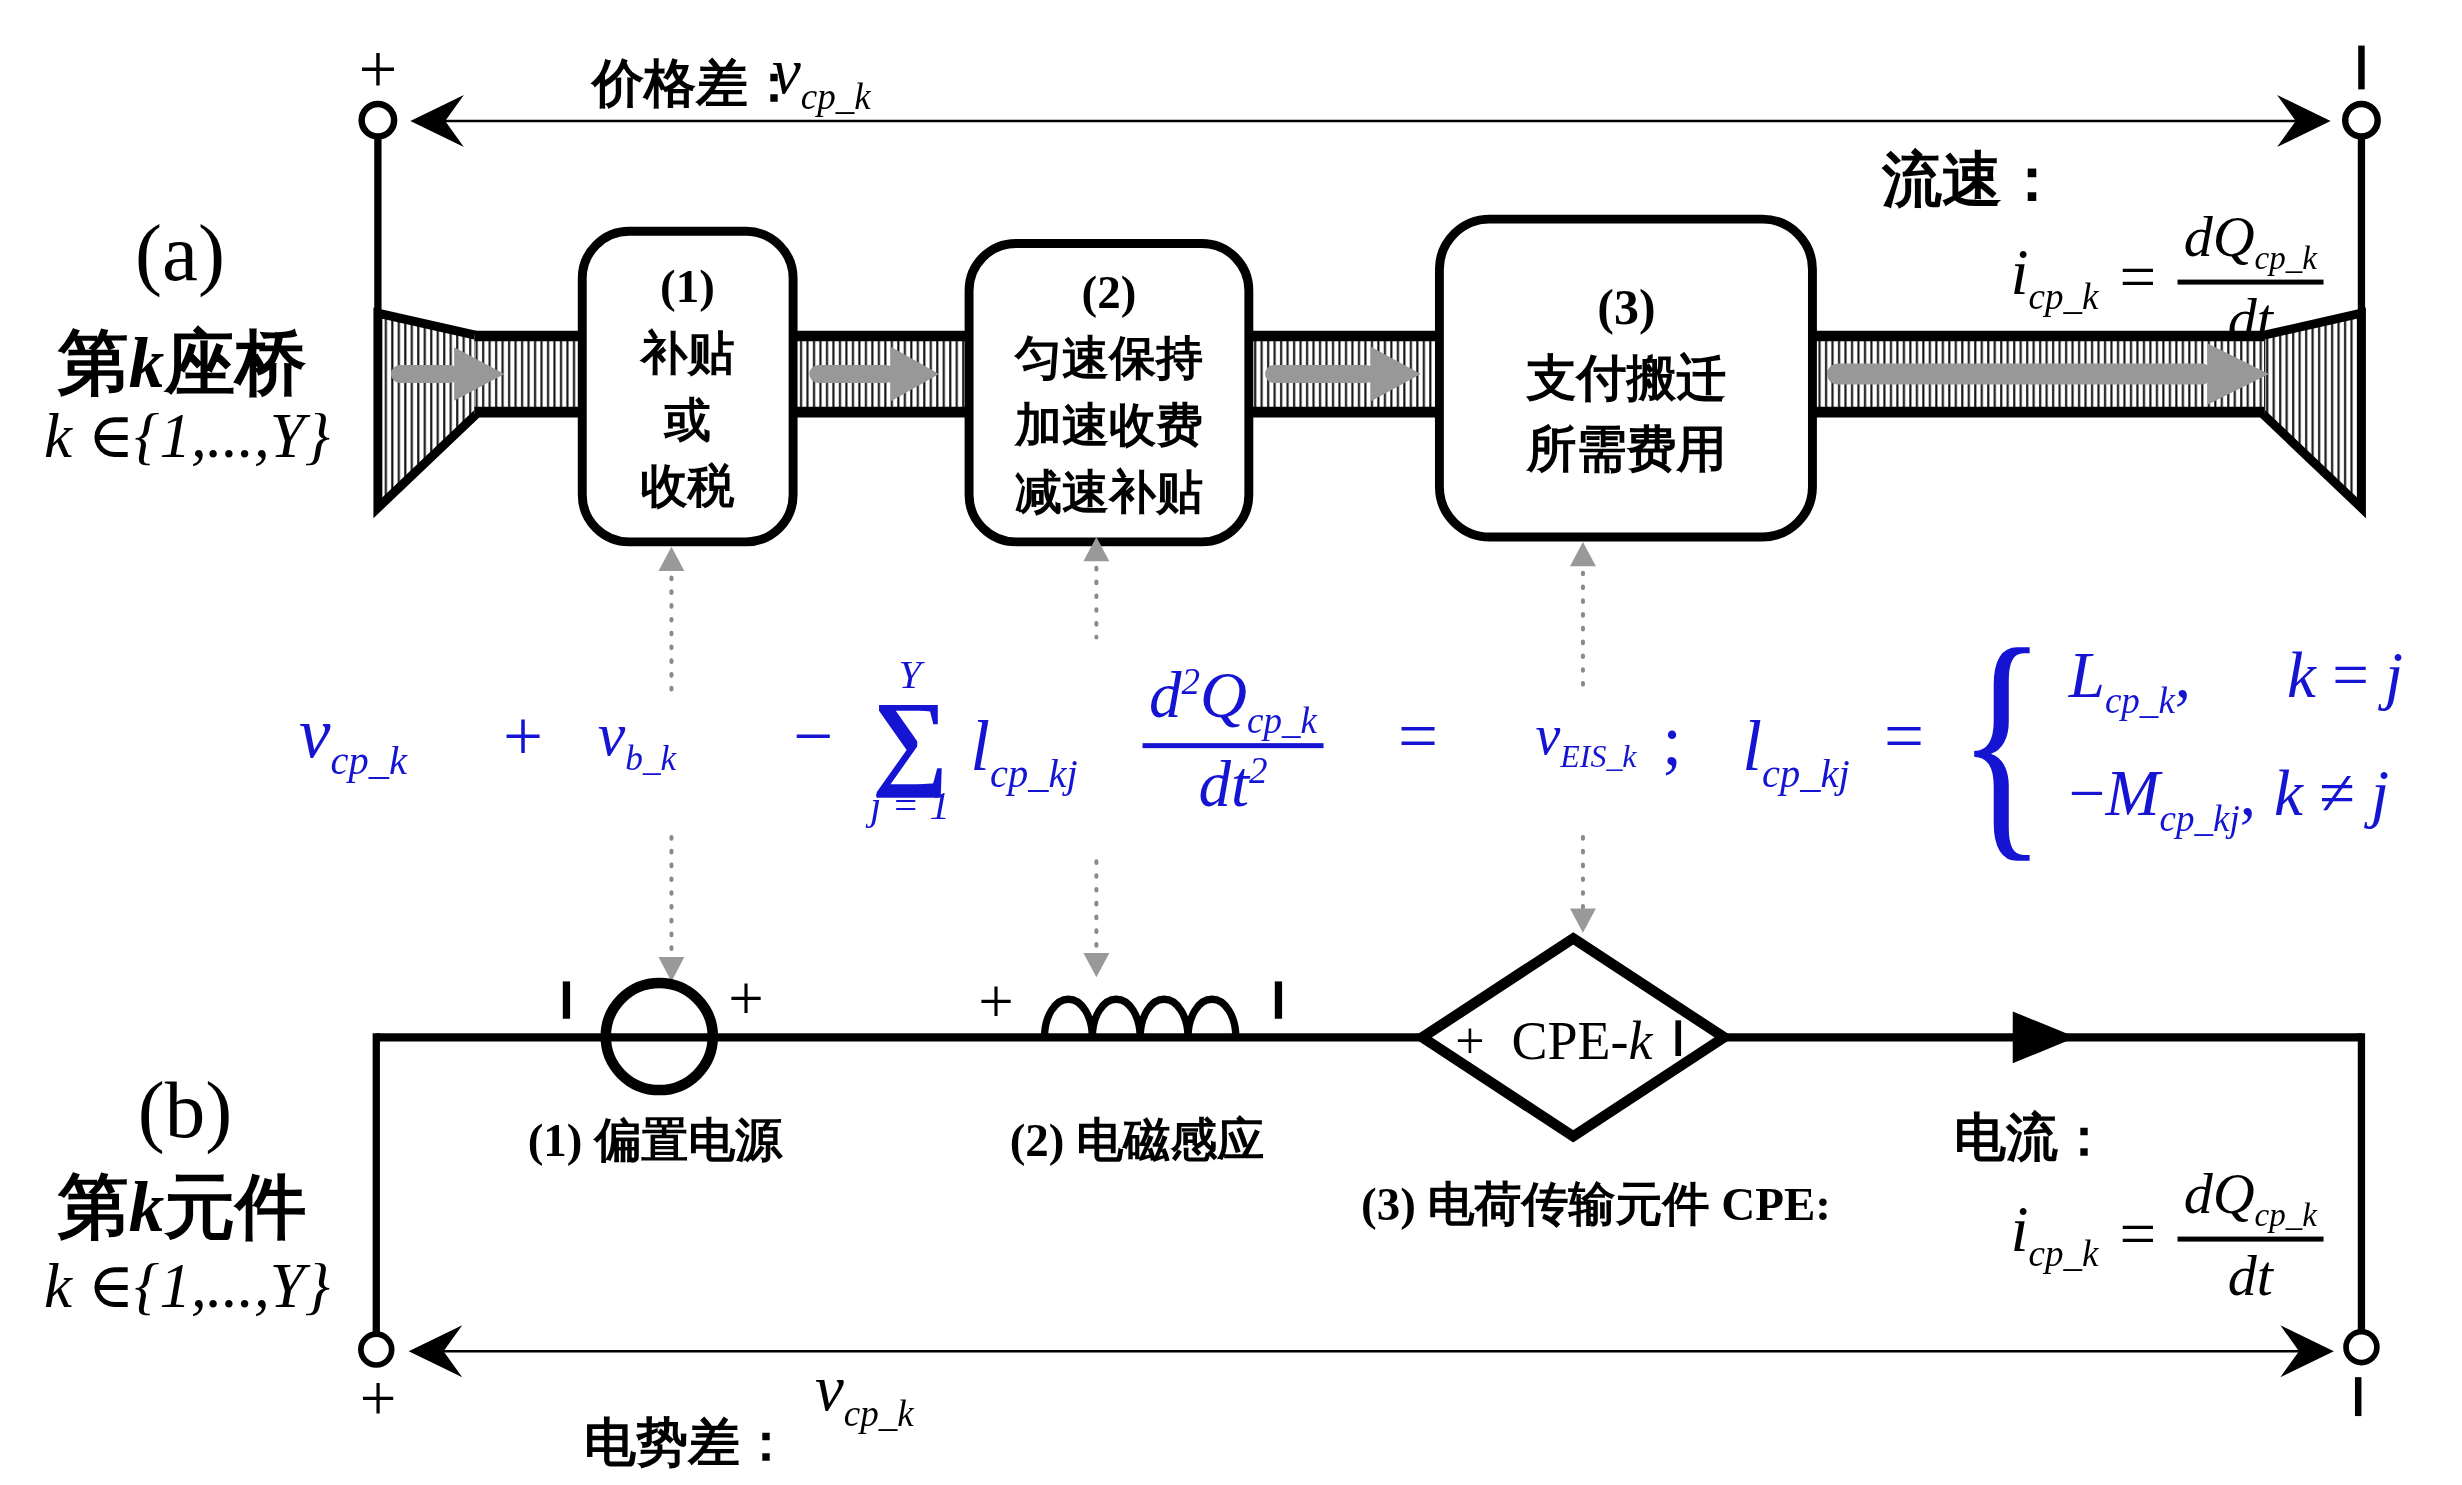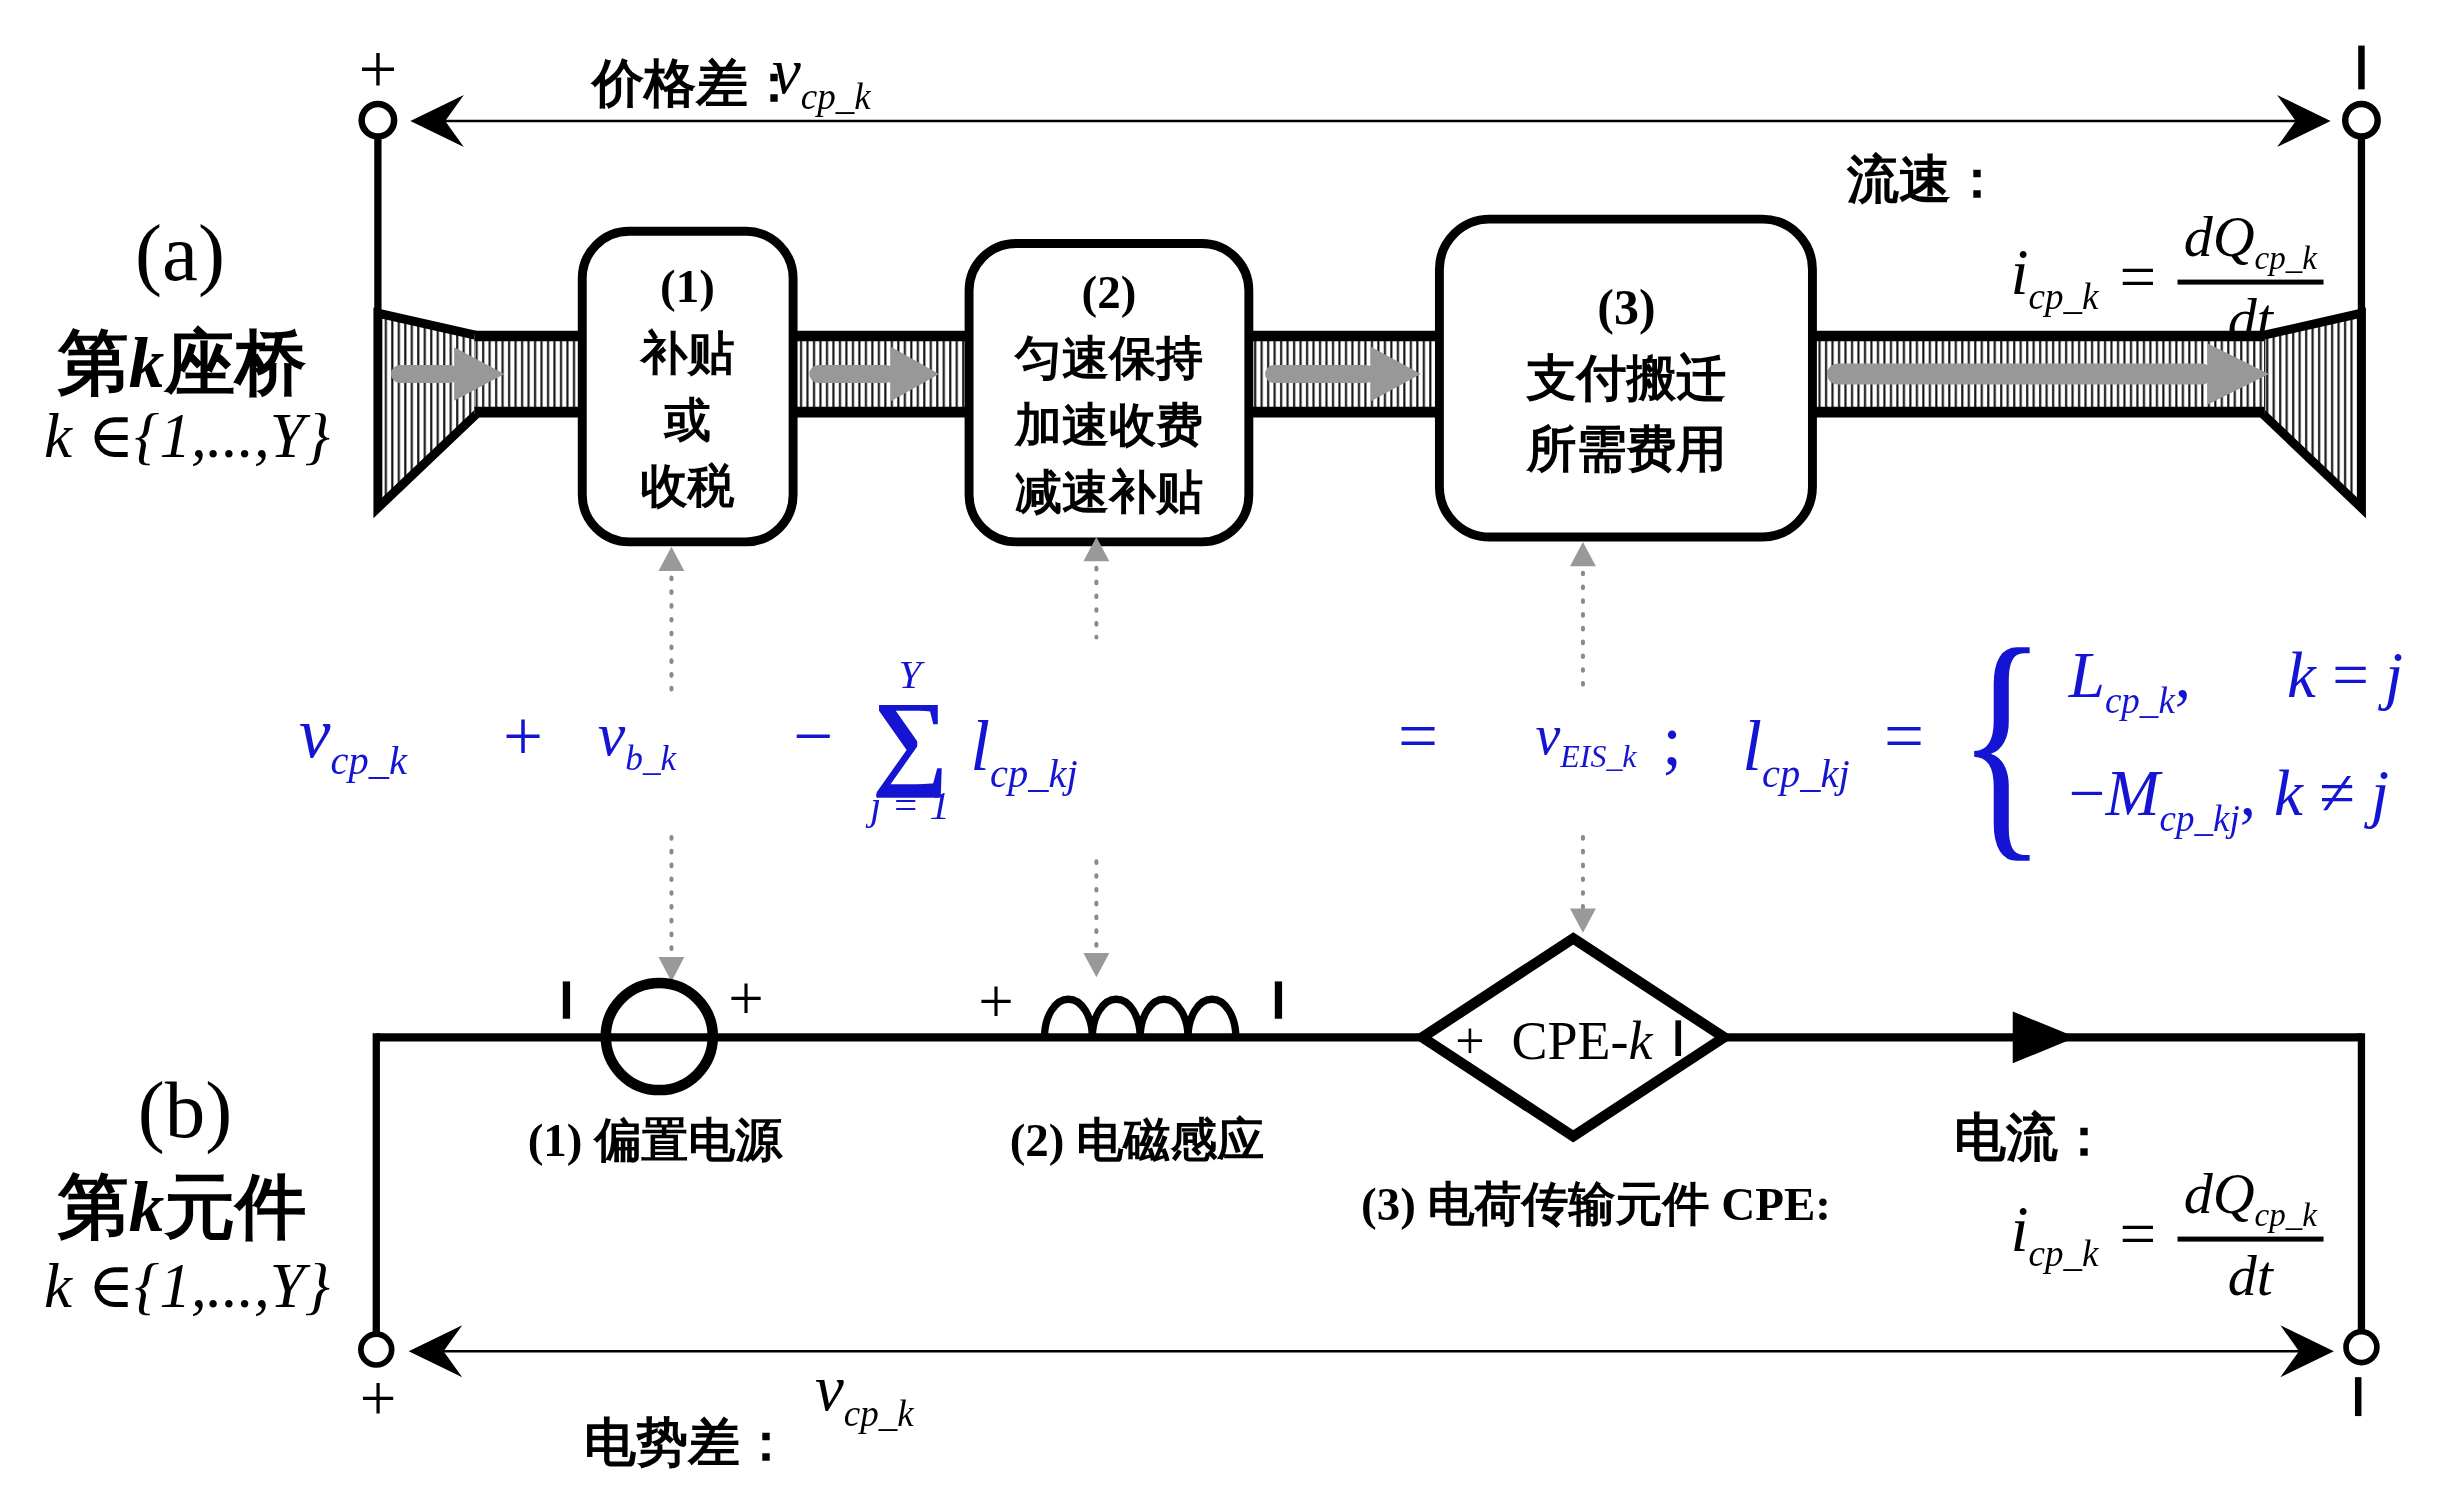--- a/index.html
+++ b/index.html
@@ -127,21 +127,21 @@
   </svg>
 
   <div class="t ctr" style="left:378px;top:70px;font-size:69px;">+</div>
   <div class="t ctr b" style="left:696px;top:84px;font-size:52px;">价格差：</div>
   <div class="t" style="left:772px;top:39px;font-size:65px;"><span class="it">v</span><span class="sub">cp_k</span></div>
 
   <div class="t ctr" style="left:180px;top:253px;font-size:81px;">(a)</div>
   <div class="t ctr b" style="left:182px;top:363px;font-size:71px;"><span>第</span><span class="it">k</span><span>座桥</span></div>
   <div class="t ctr it" style="left:187px;top:436px;font-size:63px;">k ∈{1,...,Y}</div>
 
-  <div class="t ctr b" style="left:1925px;top:180px;font-size:52px;">流速：</div>
+  <div class="t ctr b" style="left:1972px;top:180px;font-size:60px;">流速：</div>
   <div class="t ctr" style="left:2167px;top:277px;font-size:65px;display:flex;align-items:center;gap:21px;">
     <span><span class="it">i</span><span class="sub">cp_k</span></span>
     <span>=</span>
     <span class="frac" style="font-size:58px;">
       <span class="num"><span class="it">dQ</span><span class="sub">cp_k</span></span>
       <span class="bar"></span>
       <span class="den it">dt</span>
     </span>
   </div>
 
@@ -166,20 +166,25 @@
   <div class="t ctr blue" style="left:353px;top:740px;font-size:71px;"><span class="it">v</span><span class="sub">cp_k</span></div>
   <div class="t ctr blue" style="left:523px;top:736px;font-size:71px;">+</div>
   <div class="t ctr blue" style="left:637px;top:740px;font-size:62px;"><span class="it">v</span><span class="sub">b_k</span></div>
   <div class="t ctr blue" style="left:813px;top:736px;font-size:71px;">−</div>
   <div class="t ctr blue sum" style="left:910px;top:740px;">
     <span class="lim">Y</span>
     <span class="sig">∑</span>
     <span class="lim">j = 1</span>
   </div>
   <div class="t ctr blue" style="left:1024px;top:753px;font-size:71px;"><span class="it">l</span><span class="sub">cp_kj</span></div>
+  <div class="t ctr blue frac blue" style="left:1233px;top:740px;font-size:65px;">
+    <span class="num"><span class="it">d</span><span class="sup">2</span><span class="it">Q</span><span class="sub">cp_k</span></span>
+    <span class="bar"></span>
+    <span class="den"><span class="it">dt</span><span class="sup">2</span></span>
+  </div>
   <div class="t ctr blue" style="left:1418px;top:736px;font-size:71px;">=</div>
   <div class="t ctr blue" style="left:1586px;top:740px;font-size:56px;"><span class="it">v</span><span class="sub">EIS_k</span></div>
   <div class="t ctr blue" style="left:1672px;top:740px;font-size:71px;">;</div>
   <div class="t ctr blue" style="left:1796px;top:753px;font-size:71px;"><span class="it">l</span><span class="sub">cp_kj</span></div>
   <div class="t ctr blue" style="left:1904px;top:736px;font-size:71px;">=</div>
   <div class="t vctr blue cases" style="left:1940px;top:740px;">
     <span class="brace">{</span>
     <span class="ccol" style="font-size:65px;">
       <span class="crow">
         <span><span class="it">L</span><span class="sub">cp_k</span><span>,</span></span>

